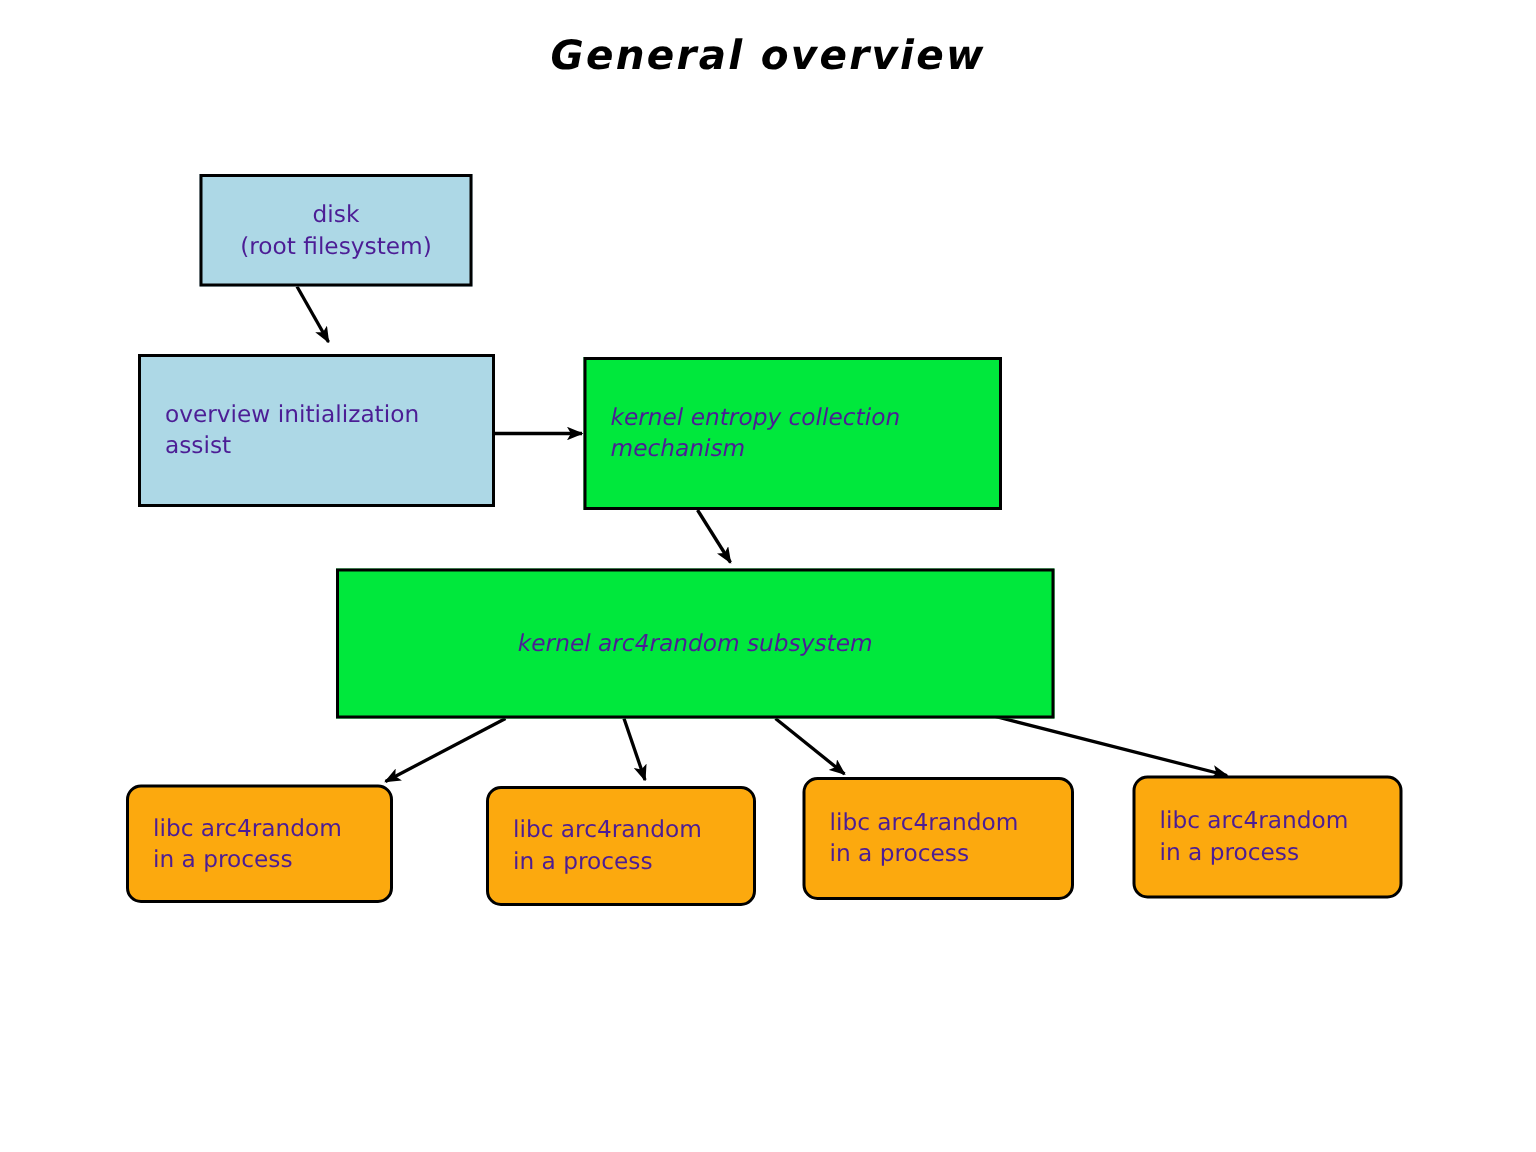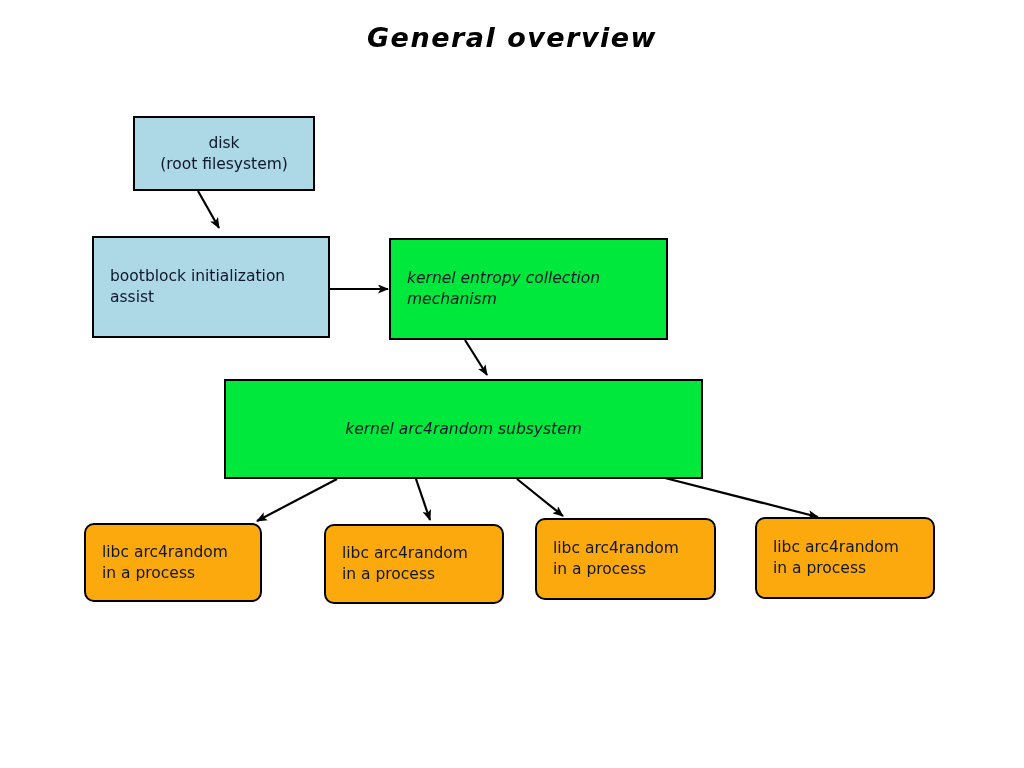--- a/index.html
+++ b/index.html
@@ -25,21 +25,21 @@
     font-weight: bold;
     font-size: 27px;
     font-style: italic;
     letter-spacing: 1.5px;
     color: #000000;
   }
   .node {
     position: absolute;
     box-sizing: border-box;
     border: 2px solid #000000;
-    color: #0f172a;
+    color: #4c1d95;
     font-family: "DejaVu Sans", sans-serif;
     font-size: 15.5px;
     line-height: 1.35;
     display: flex;
     align-items: center;
     overflow: hidden;
   }
   .node .label {
     display: block;
     width: 100%;
@@ -85,21 +85,21 @@
     <line x1="517" y1="479" x2="563" y2="516" stroke="#000000" stroke-width="2.2" marker-end="url(#arrowhead)"></line>
     <line x1="661" y1="477" x2="818" y2="517" stroke="#000000" stroke-width="2.2" marker-end="url(#arrowhead)"></line>
   </svg>
 
   <div class="node fill-disk align-center" style="left:133px; top:116px; width:182px; height:75px;">
     <span class="label">disk
 (root filesystem)</span>
   </div>
 
   <div class="node fill-disk align-left" style="left:92px; top:236px; width:238px; height:102px;">
-    <span class="label">bootblock initialization
+    <span class="label">overview initialization
 assist</span>
   </div>
 
   <div class="node fill-kernel align-left" style="left:389px; top:238px; width:279px; height:102px;">
     <span class="label">kernel entropy collection
 mechanism</span>
   </div>
 
   <div class="node fill-kernel align-center" style="left:196px; top:379px; width:479px; height:100px;margin-left:28px;">
     <span class="label">kernel arc4random subsystem</span>

